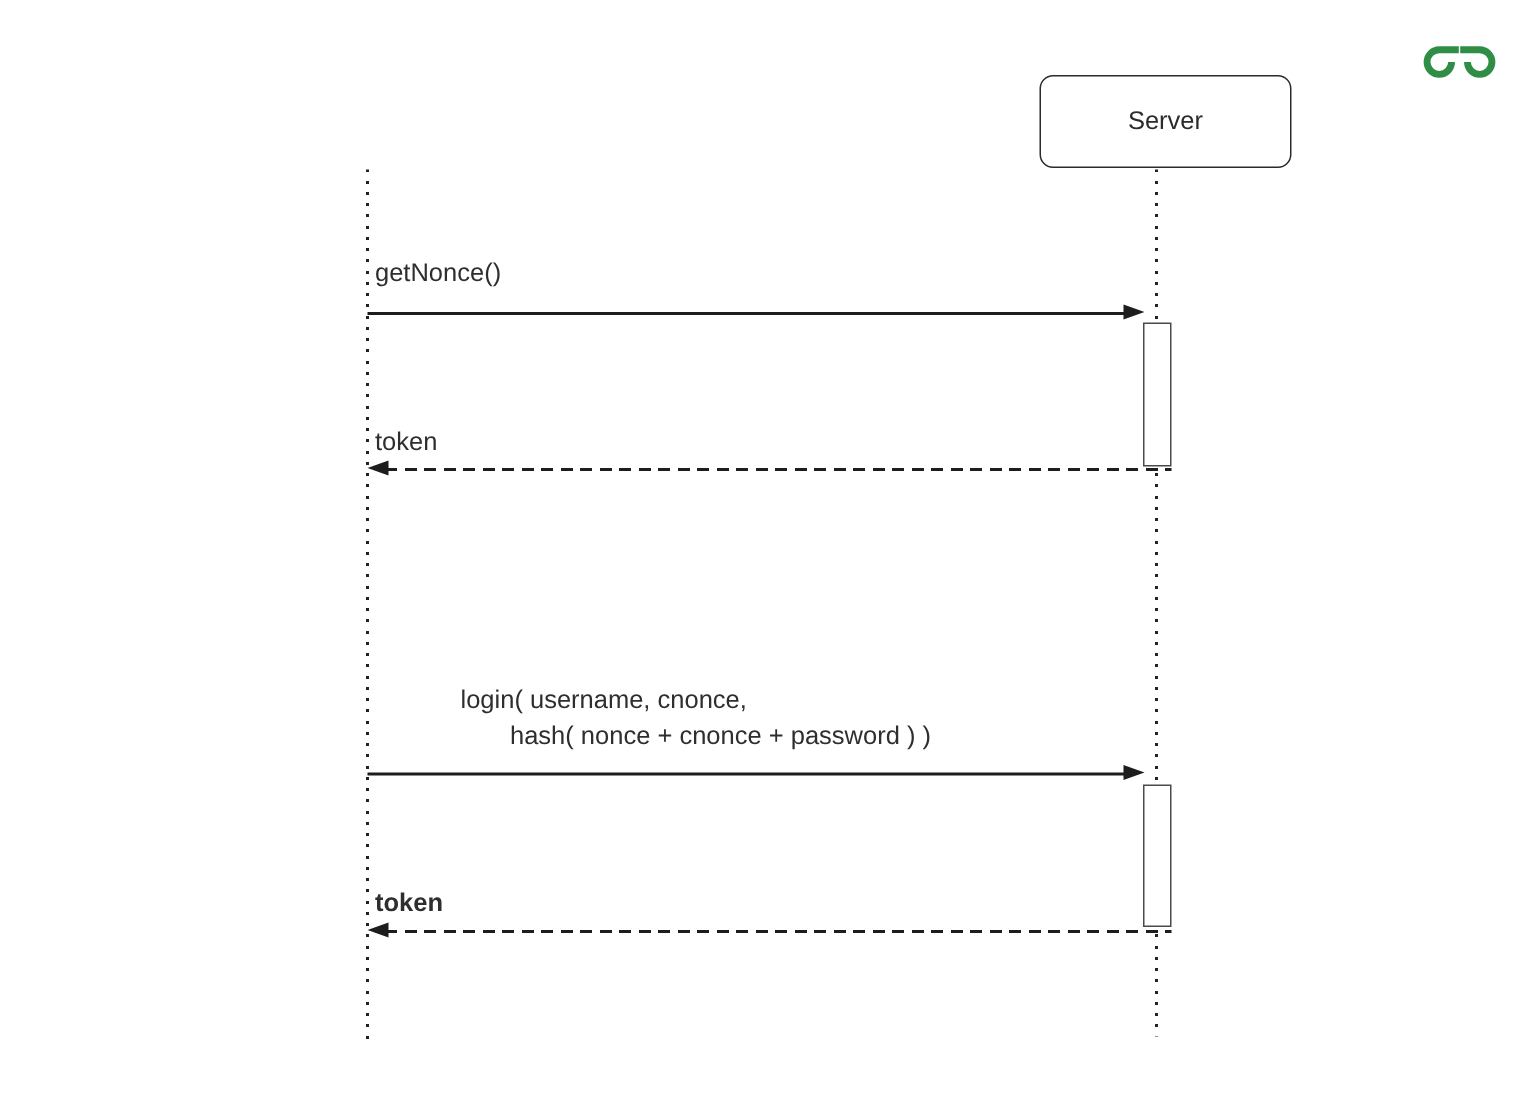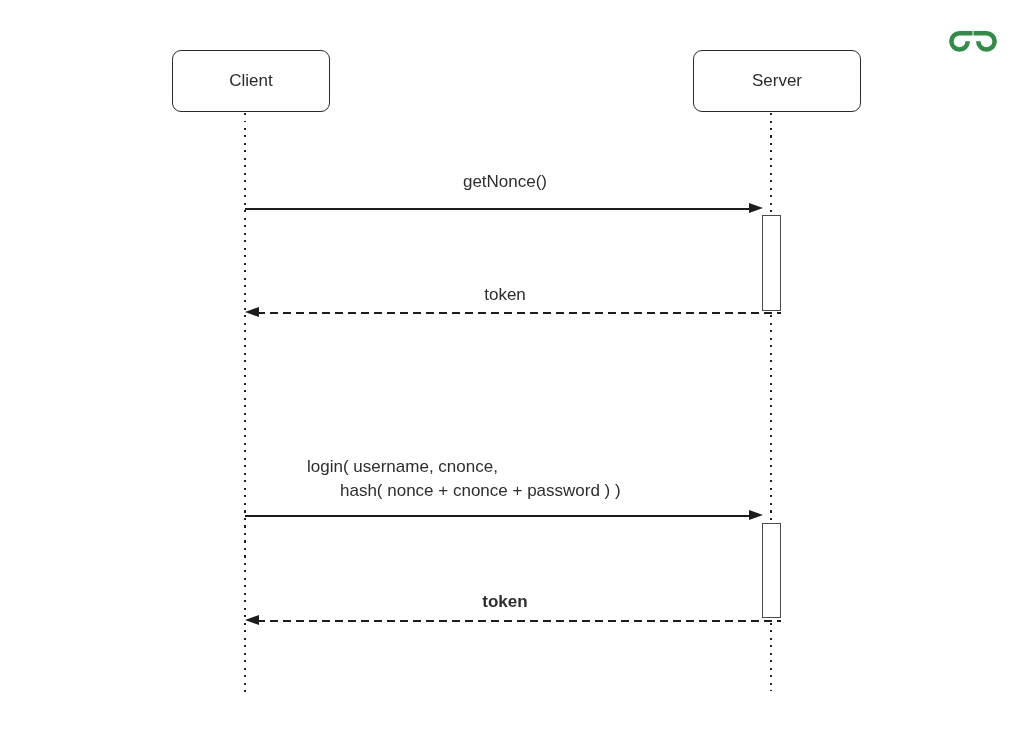--- a/index.html
+++ b/index.html
@@ -62,21 +62,21 @@
   .ah.right { border-left: 14px solid #1d1d1d; }
   .ah.left  { border-right: 14px solid #1d1d1d; }
   .mlabel {
     position: absolute;
     font-size: 17px;
     color: #2e2e2e;
     white-space: nowrap;
     z-index: 6;
   }
   .mlabel.center {
-    text-align: center;
+    text-align: left;
   }
   .logo {
     position: absolute;
     left: 948px;
     top: 22px;
     width: 50px;
     height: 32px;
     z-index: 6;
   }
 </style>
@@ -87,23 +87,20 @@
 
   <div class="logo">
     <svg width="50" height="32" viewBox="0 0 104 62" fill="none">
       <g stroke="#2f8d46" stroke-width="9.5" fill="none" stroke-linecap="butt">
         <path d="M51 21 H24 A17 17 0 1 0 41 38"></path>
         <path d="M53 21 H80 A17 17 0 1 1 63 38"></path>
       </g>
     </svg>
   </div>
 
-  <div class="actor" style="left:172px; top:50px; width:158px; height:62px;">
-    <span>Client</span>
-  </div>
   <div class="actor" style="left:693px; top:50px; width:168px; height:62px;">
     <span>Server</span>
   </div>
 
   <div class="lifeline" style="left:244px; top:113px; height:585px;"></div>
   <div class="lifeline" style="left:770px; top:113px; height:578px;"></div>
 
   <div class="activation" style="left:762px; top:215px; height:96px;"></div>
   <div class="activation" style="left:762px; top:523px; height:95px;"></div>
 

